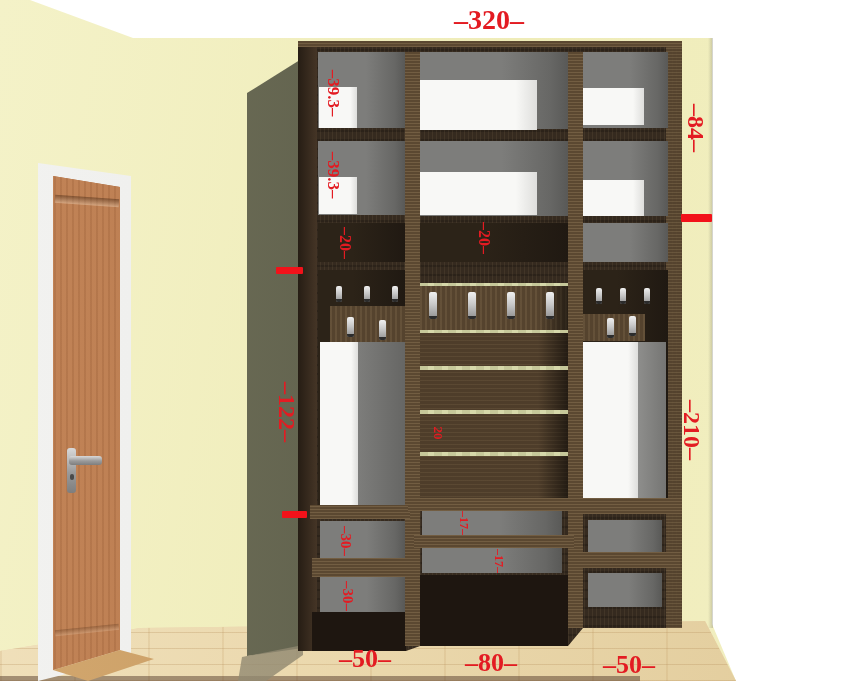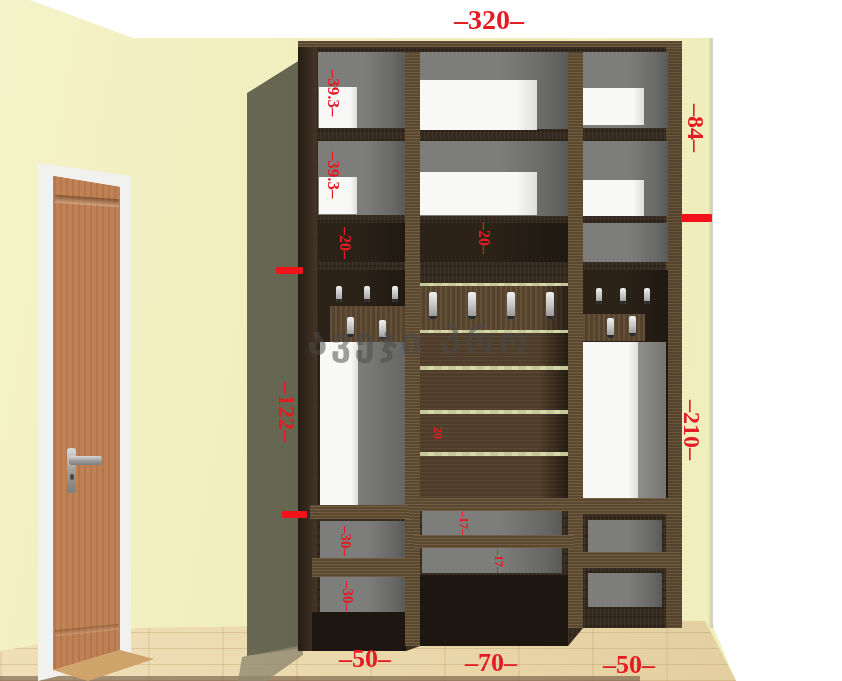--- a/index.html
+++ b/index.html
@@ -156,36 +156,35 @@
   <div class="abs wood-hookboard" style="left:583px;top:314px;width:62px;height:27px;z-index:13;"></div>
   <div class="abs hook" style="left:607px;top:318px;width:7px;height:20px;"></div>
   <div class="abs hook" style="left:629px;top:316px;width:7px;height:20px;"></div>
   <div class="abs white-box" style="left:583px;top:342px;width:55px;height:156px;"></div>
   <div class="abs" style="left:638px;top:342px;width:28px;height:156px;z-index:13;background:linear-gradient(to right,#8e8e8c,#77 77 75);background:linear-gradient(to right,#8e8e8c,#757573);"></div>
   <div class="abs wood-mid shelf" style="left:578px;top:498px;width:104px;height:16px;"></div>
   <div class="abs gray-back" style="left:588px;top:520px;width:74px;height:32px;"></div>
   <div class="abs wood-mid shelf" style="left:580px;top:552px;width:100px;height:16px;"></div>
   <div class="abs gray-back" style="left:588px;top:573px;width:74px;height:34px;"></div>
 
-  <div id="watermark" class="abs" style="left:307px;top:320px;">ავეჯი პრო</div>
 
   <div class="abs tick" style="left:276px;top:267px;width:27px;height:7px;"></div>
   <div class="abs tick" style="left:282px;top:511px;width:25px;height:7px;"></div>
   <div class="abs tick" style="left:681px;top:214px;width:31px;height:8px;"></div>
 
   <div class="abs dim h" style="left:489px;top:20px;font-size:28px;">–320–</div>
   <div class="abs dim v" style="left:696px;top:128px;font-size:24px;">–84–</div>
   <div class="abs dim v" style="left:692px;top:430px;font-size:24px;">–210–</div>
   <div class="abs dim v" style="left:287px;top:412px;font-size:24px;">–122–</div>
   <div class="abs dim v" style="left:333px;top:93px;font-size:17px;">–39.3–</div>
   <div class="abs dim v" style="left:333px;top:175px;font-size:17px;">–39.3–</div>
   <div class="abs dim v" style="left:345px;top:243px;font-size:16px;">–20–</div>
   <div class="abs dim v" style="left:484px;top:238px;font-size:16px;">–20–</div>
   <div class="abs dim v" style="left:438px;top:433px;font-size:13px;">20</div>
   <div class="abs dim v" style="left:464px;top:523px;font-size:12px;">–17–</div>
   <div class="abs dim v" style="left:499px;top:561px;font-size:12px;">–17–</div>
   <div class="abs dim v" style="left:345px;top:541px;font-size:15px;">–30–</div>
   <div class="abs dim v" style="left:347px;top:596px;font-size:15px;">–30–</div>
   <div class="abs dim h" style="left:365px;top:659px;font-size:26px;">–50–</div>
-  <div class="abs dim h" style="left:491px;top:663px;font-size:26px;">–70–</div>
+  <div class="abs dim h" style="left:491px;top:663px;font-size:26px;">–80–</div>
   <div class="abs dim h" style="left:629px;top:665px;font-size:26px;">–50–</div>
 
 </div>
 
 </body></html>

